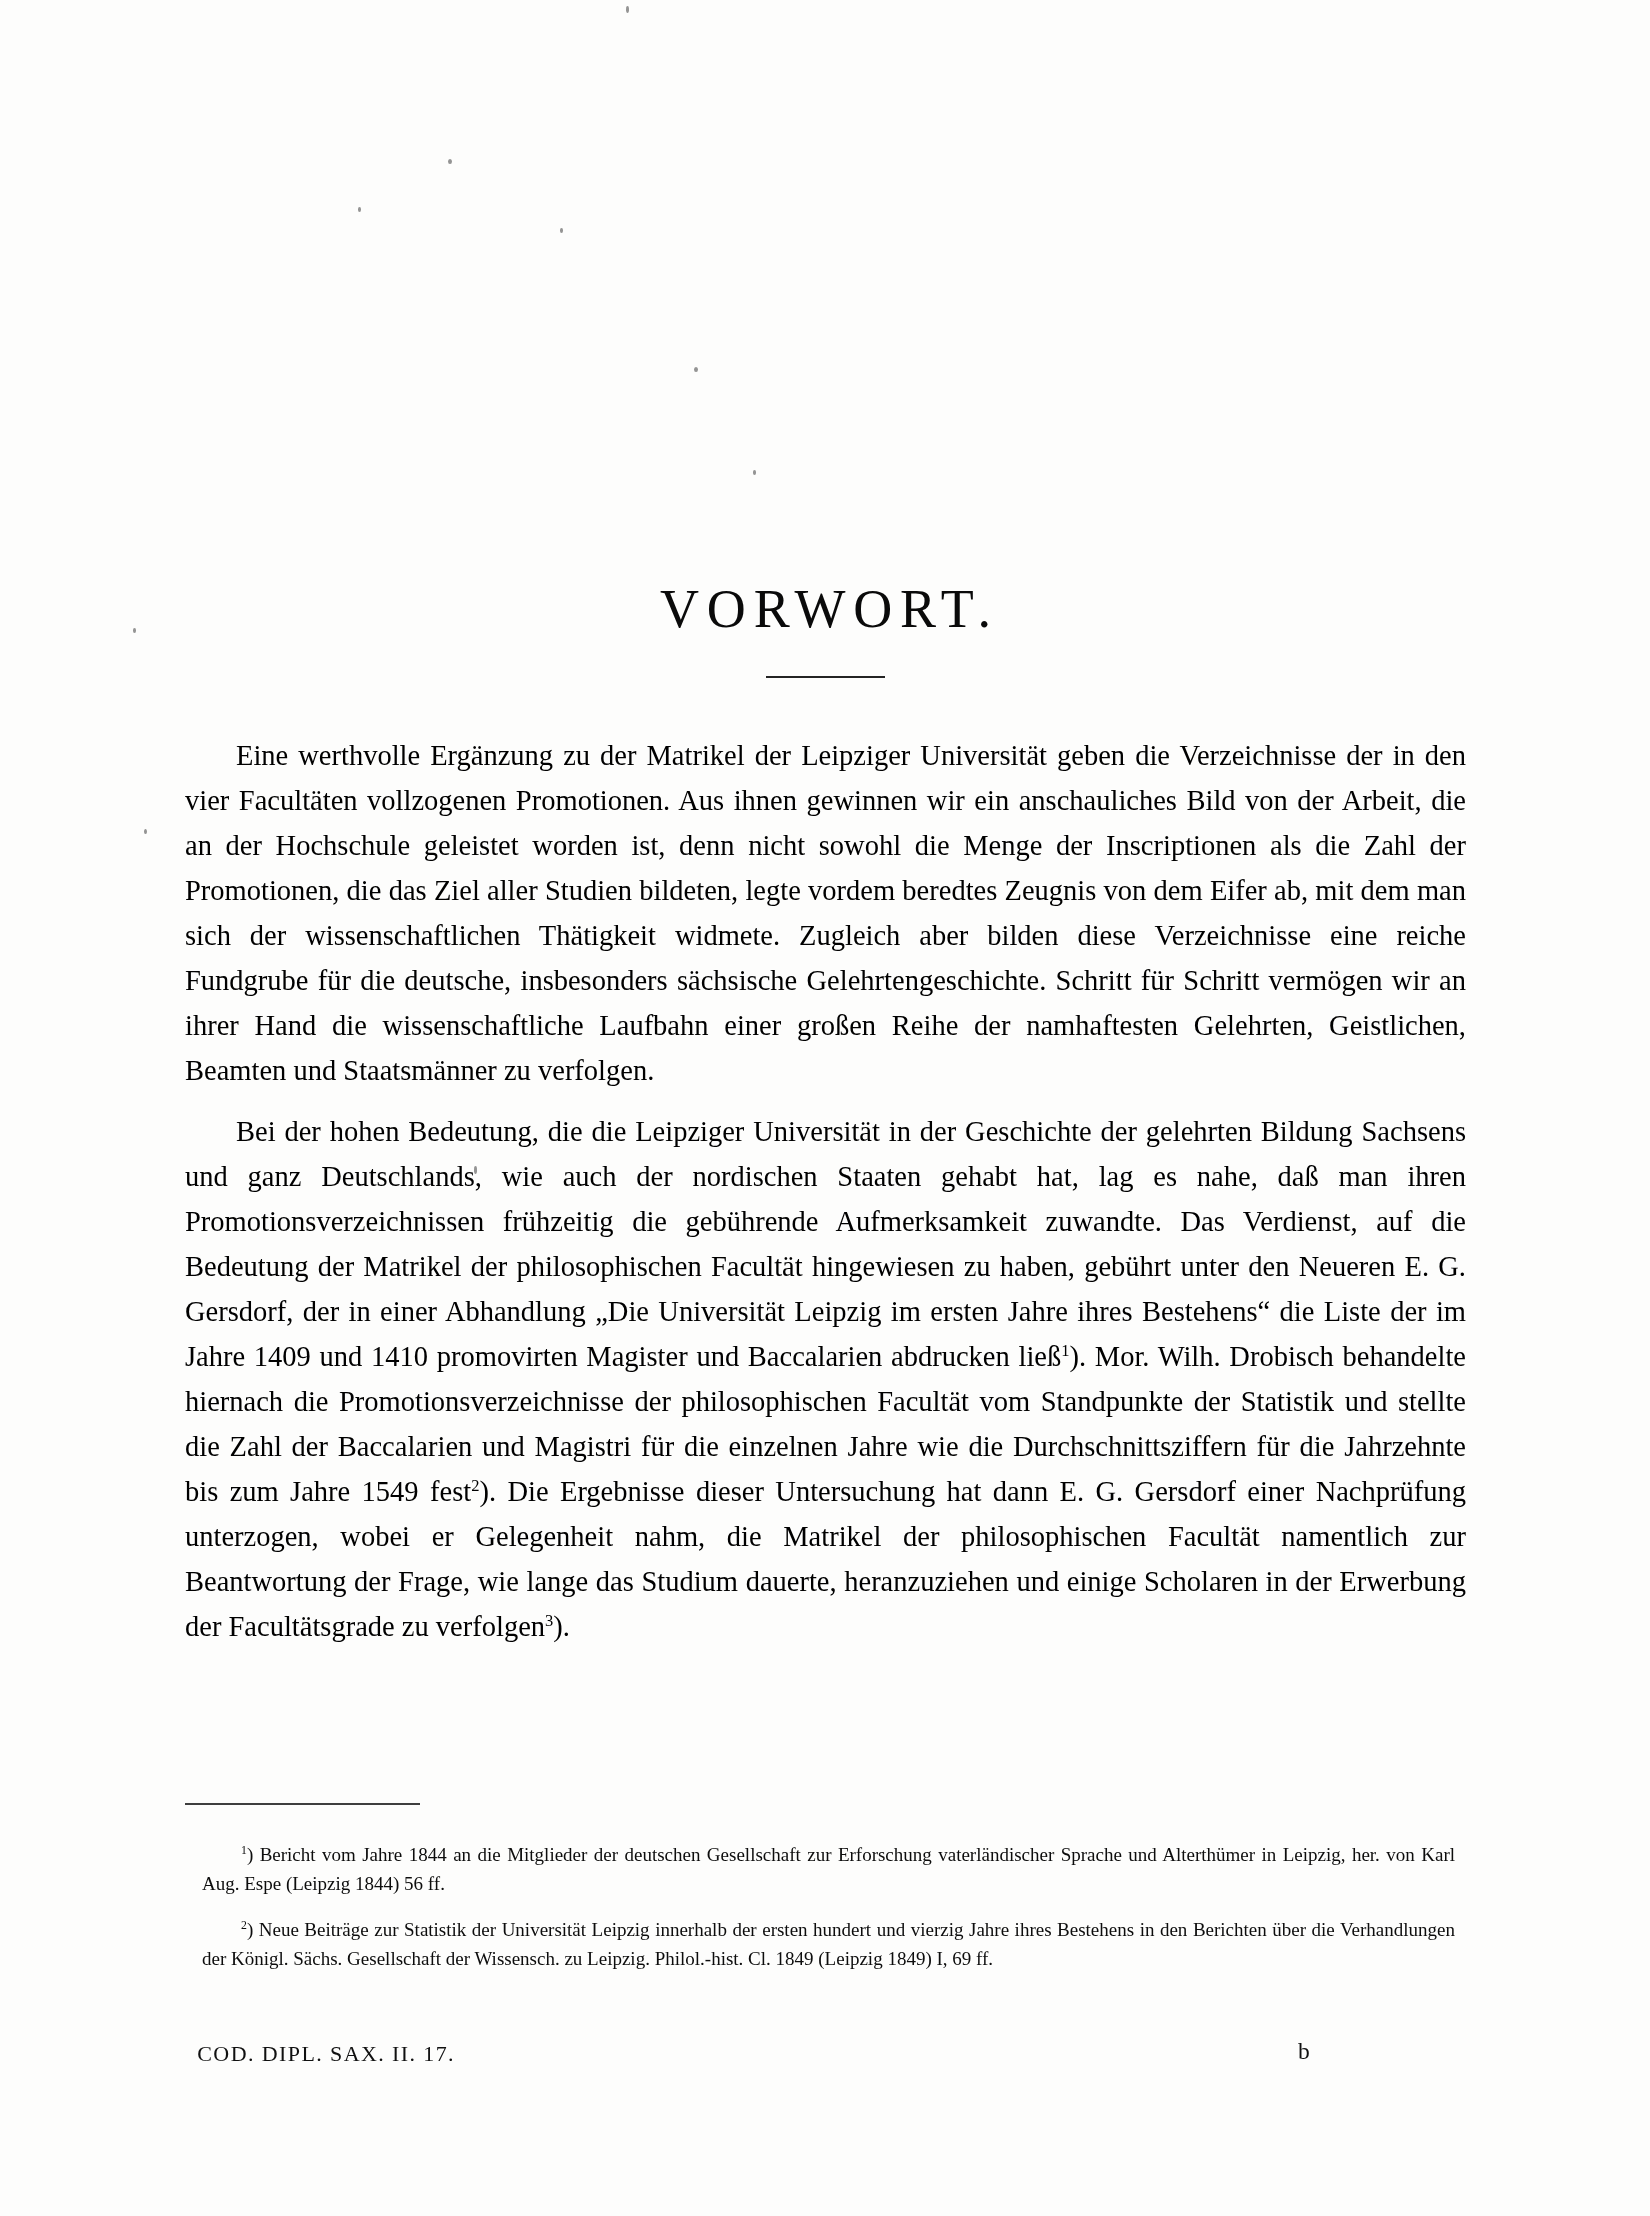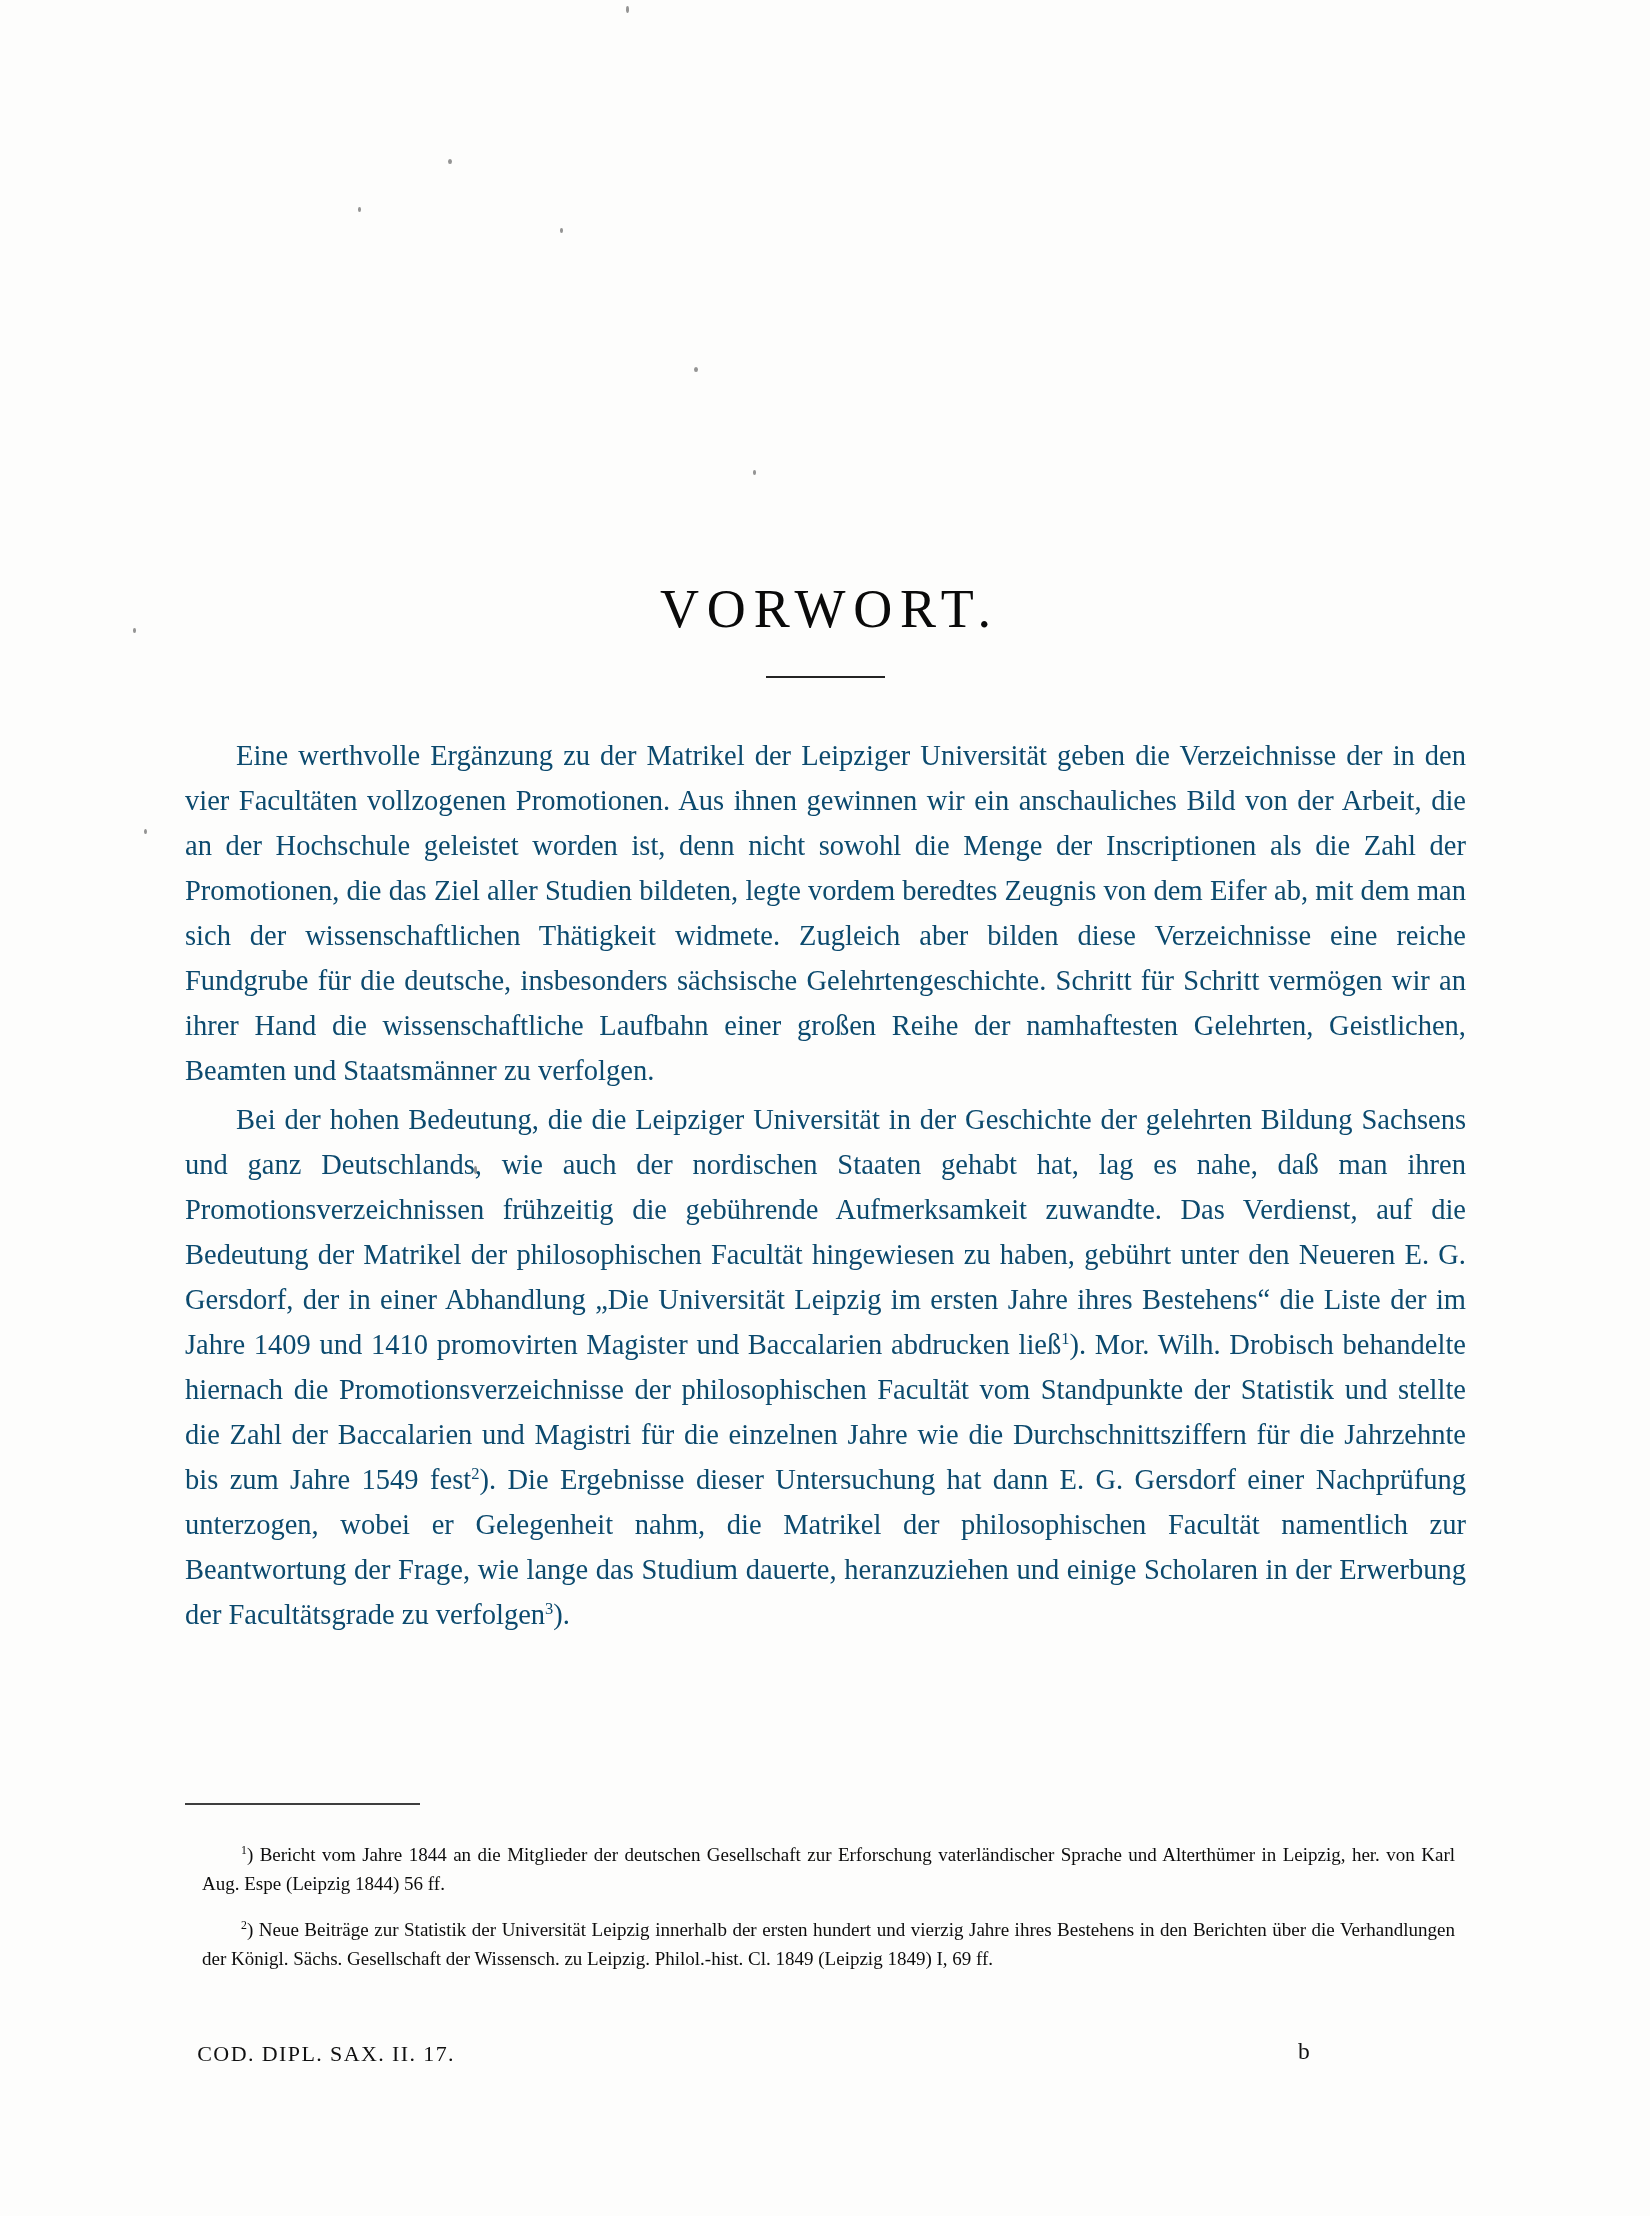--- a/index.html
+++ b/index.html
@@ -72,26 +72,26 @@
     left: 0;
     width: 1281px;
   }
 
   .para {
     font-size: 28.5px;
     line-height: 45px;
     text-align: justify;
     text-justify: inter-word;
     margin: 0 0 0 0;
-    color: #0c4a6e;
+    color: #000000;
     -webkit-font-smoothing: none;
   }
 
   .para + .para {
-    margin-top: 4px;
+    margin-top: 16px;
   }
 
   .para .indent {
     display: inline-block;
     width: 51px;
   }
 
   .para sup {
     font-size: 0.58em;
     vertical-align: super;

